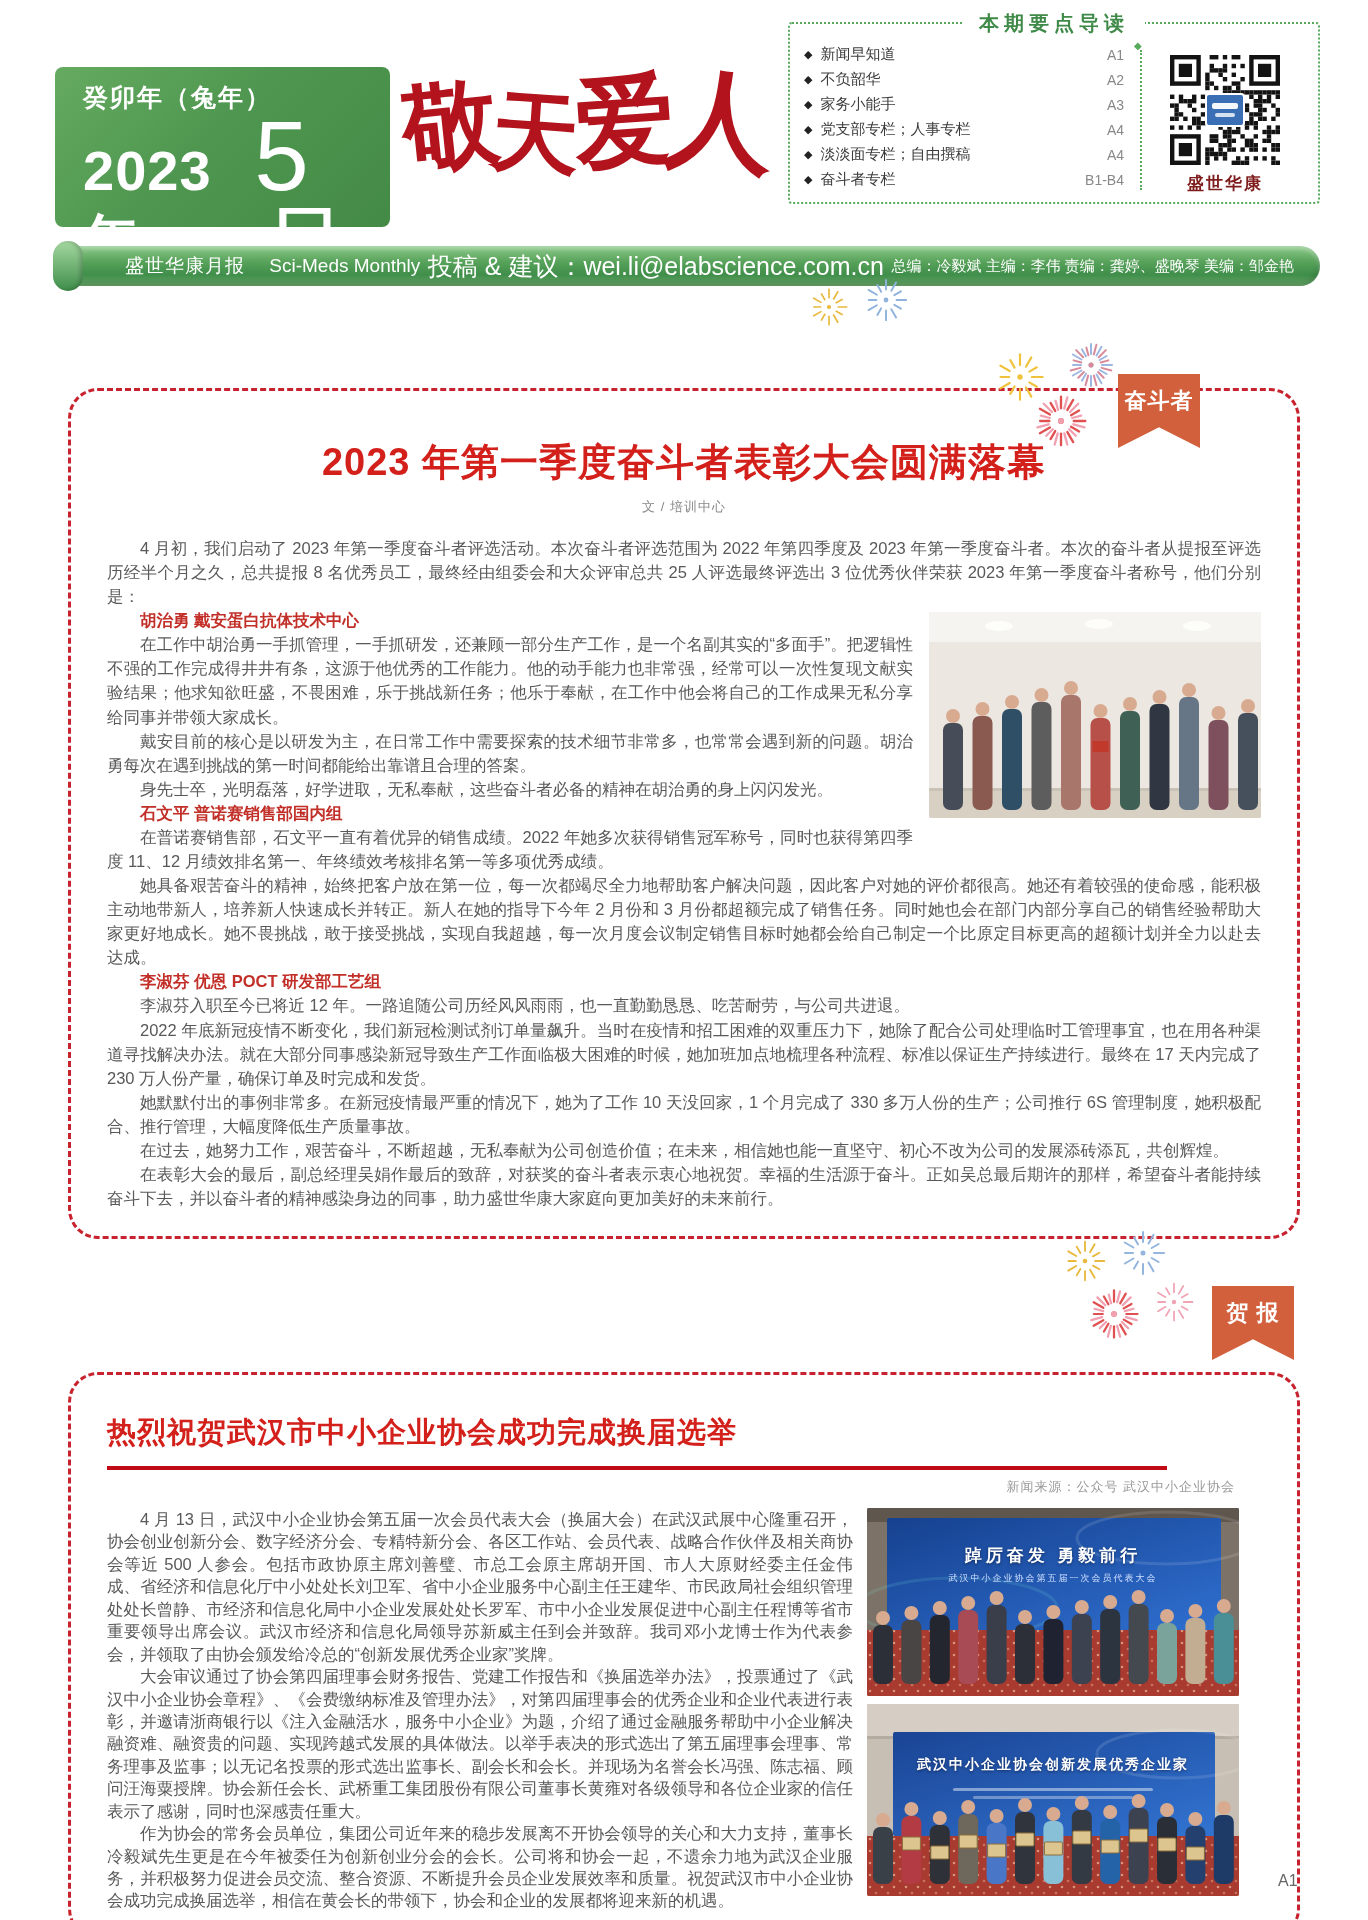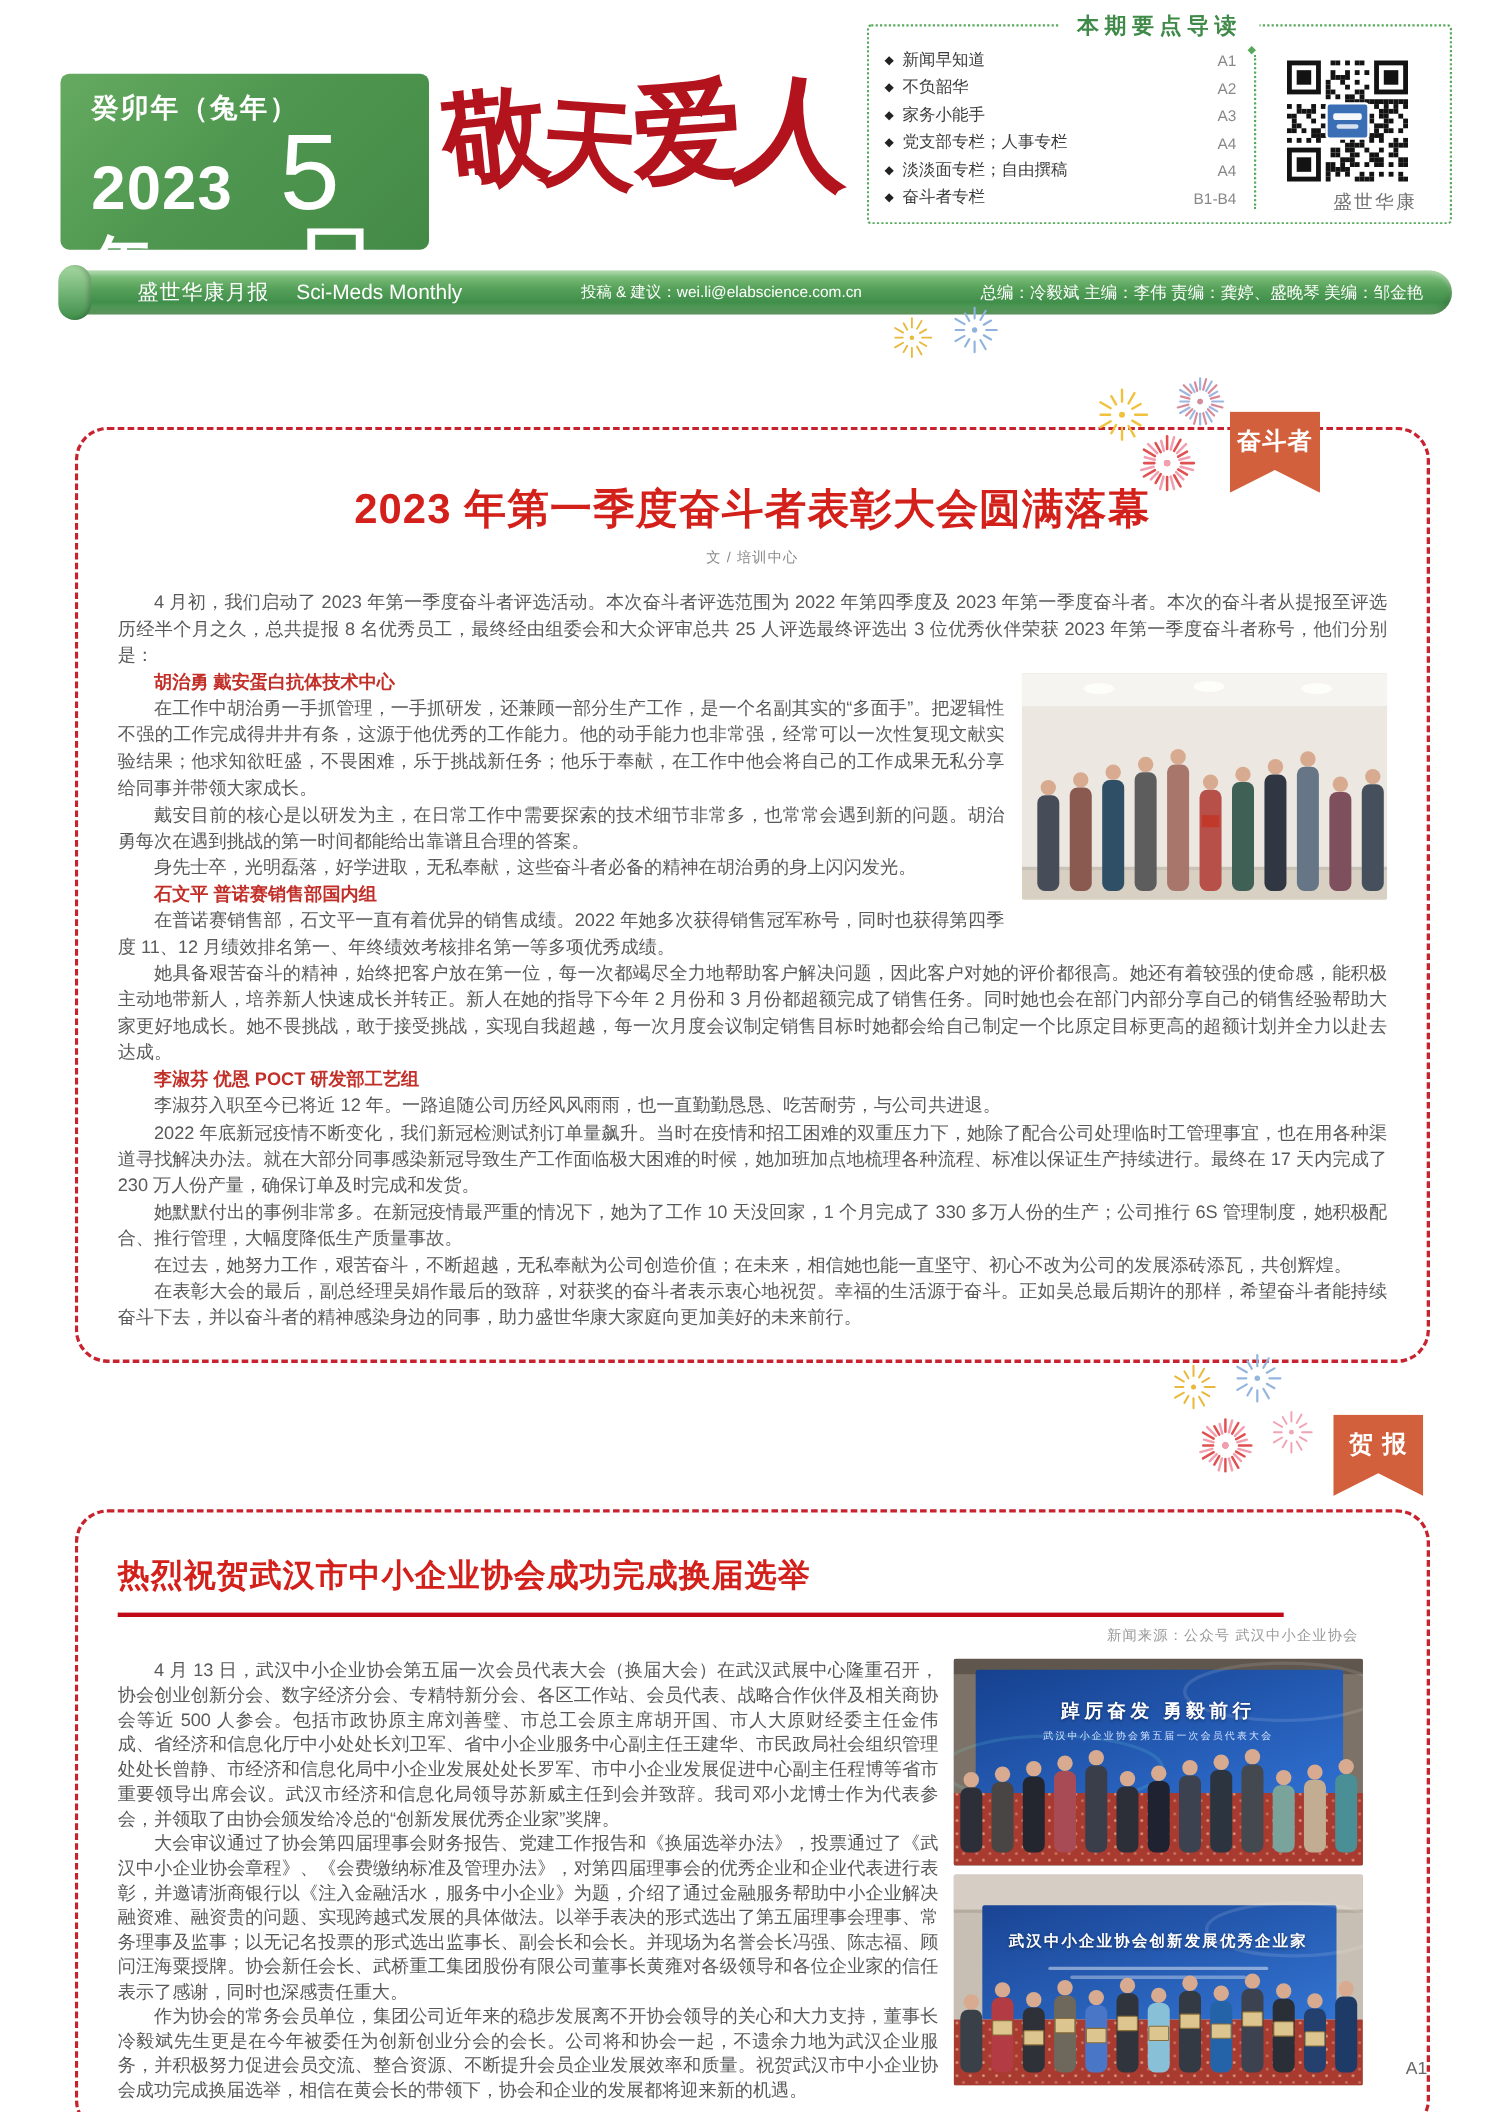--- a/index.html
+++ b/index.html
@@ -30,32 +30,32 @@
     background:#fff;padding:0 16px;font-size:20px;font-weight:bold;color:#3f8a48;letter-spacing:5px;white-space:nowrap;}
   .digest-list{position:absolute;left:14px;top:18px;width:320px;}
   .digest-item{display:flex;align-items:center;height:25px;}
   .d-bullet{font-size:11px;color:#222;margin-right:8px;}
   .d-label{font-size:15px;color:#3c3c3c;flex:1;}
   .d-page{font-size:14px;color:#888;}
   .digest-divider{position:absolute;left:350px;top:26px;bottom:12px;border-left:2px dotted #57aa5c;}
   .digest-divider-diamond{position:absolute;left:344px;top:16px;color:#57aa5c;font-size:10px;}
   .qr-wrap{position:absolute;right:30px;top:26px;width:126px;text-align:center;}
   .qr-code{width:120px;height:120px;margin:0 auto;}
-  .qr-caption{margin-top:2px;font-size:17px;font-weight:normal;color:#737373;letter-spacing:2px;text-align:right;}
+  .qr-caption{margin-top:2px;font-size:17px;font-weight:bold;color:#7f1d1d;letter-spacing:2px;}
 
   .info-bar{position:absolute;left:55px;top:246px;width:1265px;height:40px;border-radius:20px;
     background:linear-gradient(180deg,#8cc989 0%,#57a25a 40%,#3f8e4a 72%,#6db06e 100%);
     box-shadow:inset 0 -4px 6px rgba(0,0,0,.18), inset 0 3px 4px rgba(255,255,255,.35);
     display:flex;align-items:center;justify-content:space-between;box-sizing:border-box;
     padding:0 26px 0 70px;color:#fff;}
   .info-bar::before{content:"";position:absolute;left:-2px;top:-5px;width:30px;height:50px;border-radius:15px;
     background:linear-gradient(180deg,#a5d8a0,#3f8e4a);box-shadow:inset -3px 0 4px rgba(0,0,0,.2);}
   .ib-left{font-size:19px;letter-spacing:1px;white-space:nowrap;}
   .ib-left .en{margin-left:18px;letter-spacing:0;}
-  .ib-center{font-size:14px;white-space:nowrap;}
+  .ib-center{font-size:25px;white-space:nowrap;}
   .ib-right{font-size:15px;white-space:nowrap;letter-spacing:0;}
 
   
   .art-box{position:absolute;left:68px;width:1232px;border:3px dashed #c8222e;border-radius:30px;
     box-sizing:border-box;background:#fff;}
   #box1{top:388px;min-height:826px;padding:0 36px 26px 36px;}
   #box2{top:1372px;min-height:556px;padding:0 36px 24px 36px;}
 
   .ribbon{position:absolute;width:82px;height:74px;background:#d2603c;color:#fff;
     font-size:22px;font-weight:bold;text-align:center;letter-spacing:1px;

